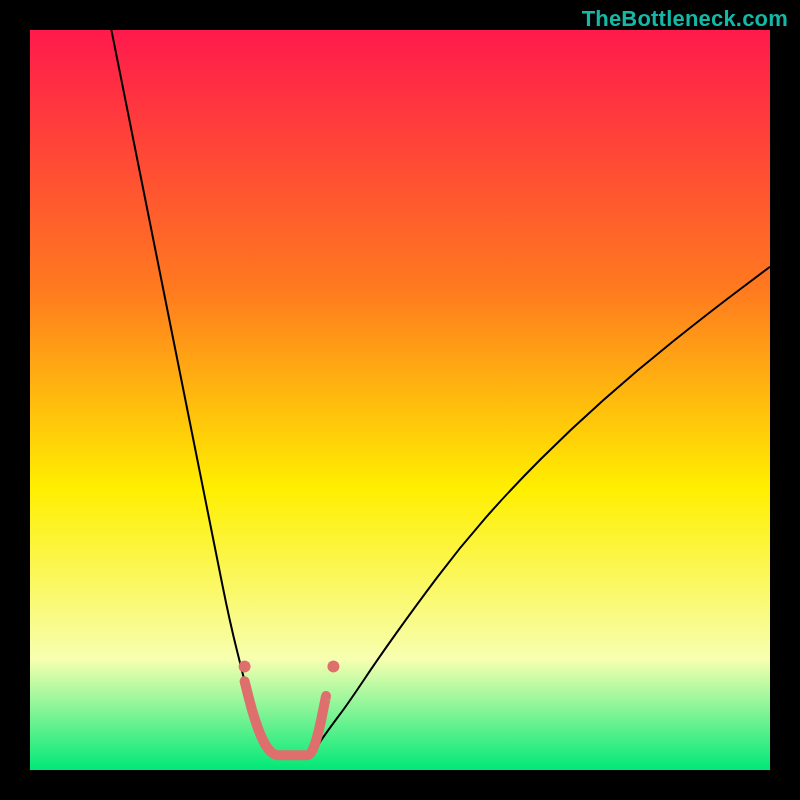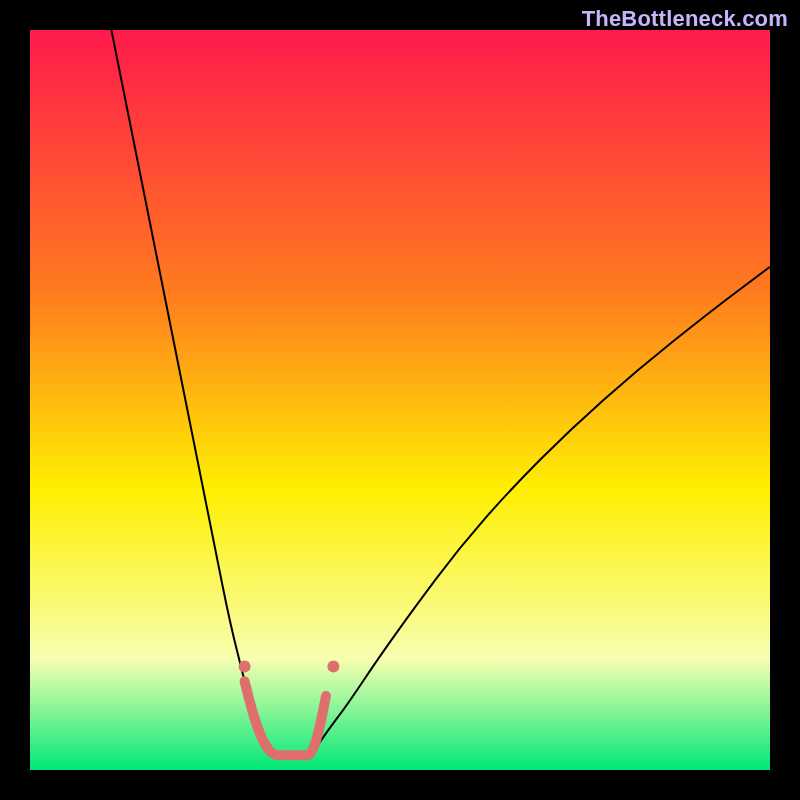--- a/index.html
+++ b/index.html
@@ -14,21 +14,21 @@
   .frame {
     position: relative;
     width: 800px;
     height: 800px;
     background: #000;
   }
   .watermark {
     position: absolute;
     top: 6px;
     right: 12px;
-    color: #c4b5fd;
+    color: #14b8a6;
     font-size: 22px;
     font-weight: 600;
     letter-spacing: 0.2px;
     z-index: 5;
   }
   .plot-wrap {
     position: absolute;
     left: 30px;
     top: 30px;
     width: 740px;

